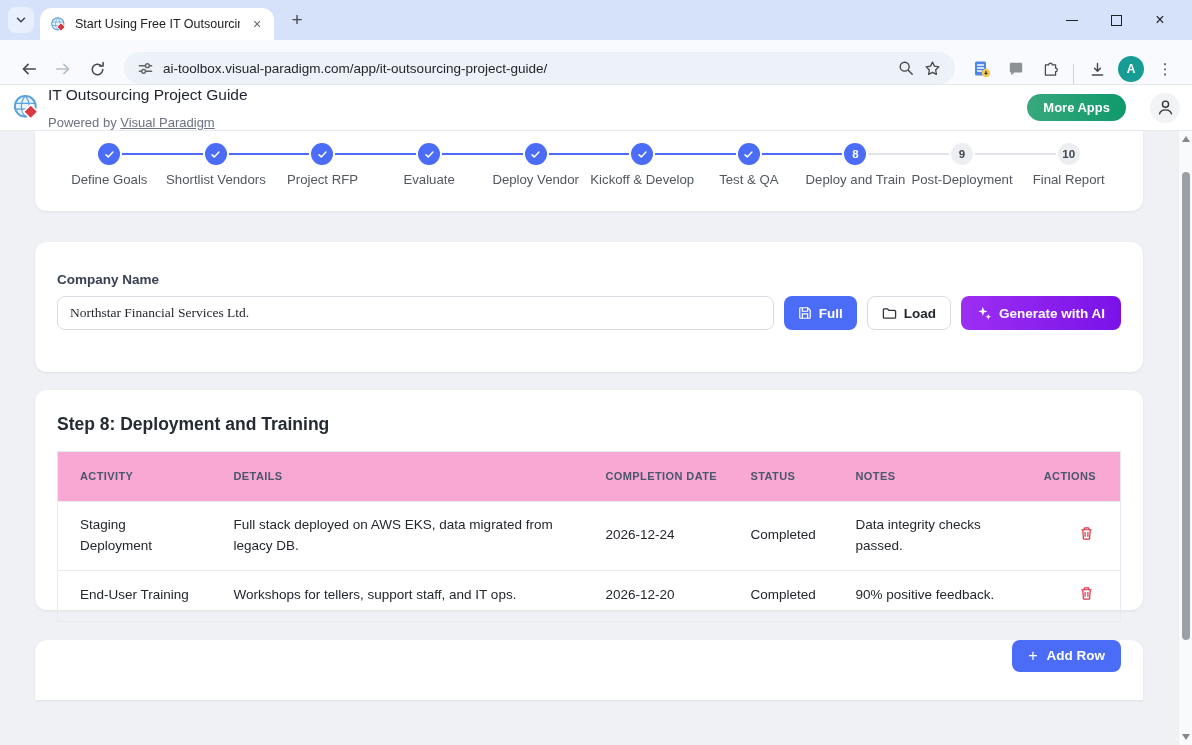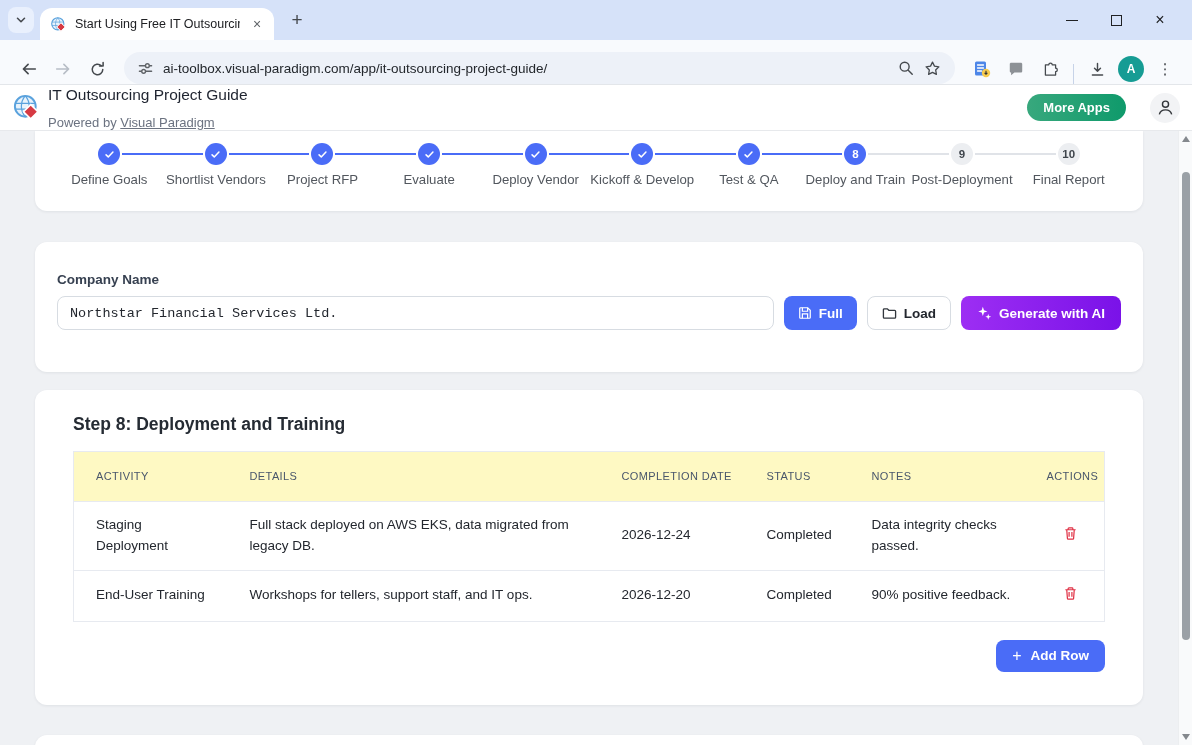--- a/index.html
+++ b/index.html
@@ -50,30 +50,30 @@
   .step.gline::before{background:#e0e3e8}
   .dot{width:22px;height:22px;border-radius:50%;display:flex;align-items:center;justify-content:center;z-index:1;background:var(--accent_blue)}
   .step.todo .dot{background:#eceef1}
   .dot .num{font-size:11.5px;font-weight:bold;color:#fff}
   .step.todo .dot .num{color:#3f454c;font-weight:600}
   .slabel{margin-top:7px;font-size:13.2px;color:#52575e;white-space:nowrap}
   
   .company-card{margin-top:31px;height:130px;padding:30px 22px 0}
   .field-label{font-size:13.5px;color:#374151;font-weight:600;margin-bottom:9px}
   .company-row{display:flex;align-items:center;gap:10px}
-  .company-input{flex:1;height:34px;border:1px solid #d7dce2;border-radius:8px;padding:0 12px;font-size:13.5px;color:#23272e;font-family:Liberation Mono, monospace;outline:none;background:#fff}
+  .company-input{flex:1;height:34px;border:1px solid #d7dce2;border-radius:8px;padding:0 12px;font-size:13.5px;color:#23272e;font-family:Liberation Serif, serif;outline:none;background:#fff}
   .btn{height:34px;border:none;border-radius:8px;display:flex;align-items:center;gap:7px;padding:0 14px;font-size:13.5px;font-weight:600;font-family:inherit;cursor:pointer;flex:0 0 auto}
   .btn-save{background:var(--accent_blue);color:#fff}
   .btn-load{background:#fff;color:#23272e;border:1px solid #d7dce2}
   .btn-ai{background:linear-gradient(90deg,var(--purple_start),var(--purple_end));color:#fff;padding:0 16px}
   
-  .step8-card{margin-top:18px;height:315px;padding:24px 38px 0}
+  .step8-card{margin-top:18px;height:220px;padding:24px 22px 0}
   .section-title{font-size:17.5px;font-weight:bold;color:#252b33}
   table{width:100%;border-collapse:collapse;margin-top:16px;table-layout:fixed;border:1px solid #e7eaf0}
-  thead th{background:#fef9c3;text-align:left;font-size:11px;font-weight:normal;color:#49566b;letter-spacing:.4px;padding:10px 10px 10px 22px;line-height:1.4;height:50px;vertical-align:middle}
+  thead th{background:#f9a8d4;text-align:left;font-size:11px;font-weight:bold;color:#49566b;letter-spacing:.4px;padding:10px 10px 10px 22px;line-height:1.4;height:50px;vertical-align:middle}
   th.col-actions,td.cell-actions{text-align:right;padding-right:24px}
   tbody td{font-size:13.5px;color:#23272e;padding:13px 10px 13px 22px;line-height:1.55;vertical-align:middle;border-top:1px solid #e7eaf0}
   .trash-btn{background:none;border:none;cursor:pointer;padding:2px}
   .addrow-wrap{display:flex;justify-content:flex-end;margin-top:18px}
   .btn-add{background:var(--accent_blue);color:#fff;height:32px;border-radius:8px;padding:0 16px}
   .plus{font-size:16px;font-weight:400;margin-right:2px}
   .sliver{margin-top:30px;height:60px;border-radius:12px 12px 0 0}
   
   .scrollbar{position:absolute;top:131px;right:0;width:14px;bottom:0;background:#f9fafb;border-left:1px solid #eceef0}
   .sb-up{position:absolute;top:5px;left:3px;width:0;height:0;border-left:4px solid transparent;border-right:4px solid transparent;border-bottom:6px solid #84888d}

